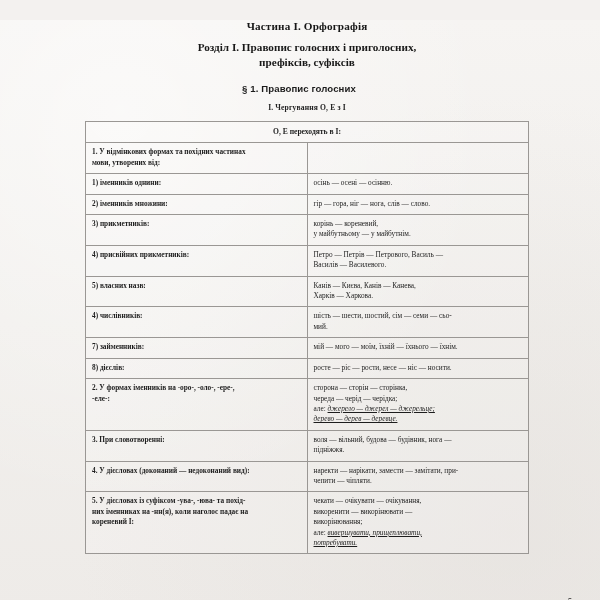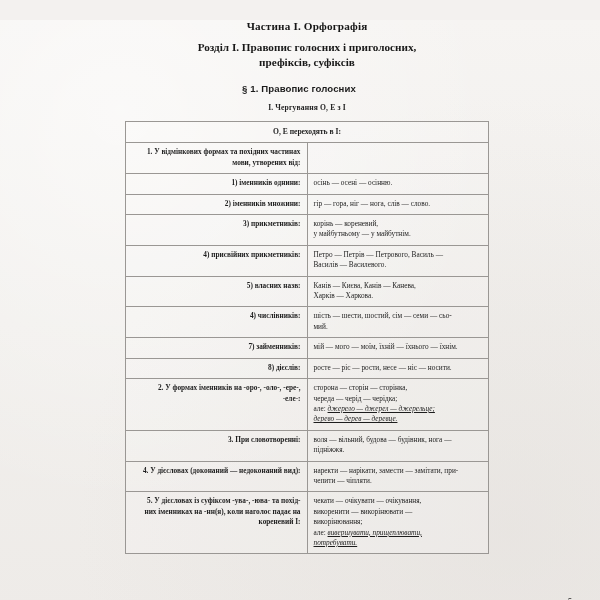--- a/index.html
+++ b/index.html
@@ -67,21 +67,21 @@
     text-align: center;
     font-weight: bold;
     font-size: 7.6px;
     margin: 9px 0 0 0;
     color: #222;
     letter-spacing: 0.15px;
   }
 
   table.spelling-table {
     border-collapse: collapse;
-    width: 364px;
+    width: 444px;
     margin: 9px auto 0 auto;
     table-layout: fixed;
     background: rgba(255,255,255,0.18);
   }
   table.spelling-table td,
   table.spelling-table th {
     border: 1px solid #9a9794;
     padding: 4px 6px 5px 6px;
     vertical-align: top;
     font-size: 7.3px;
@@ -90,21 +90,20 @@
   }
   table.spelling-table th {
     text-align: center;
     font-weight: bold;
     font-size: 7.6px;
     padding: 5px 6px 5px 6px;
   }
   td.col-left {
     width: 218px;
     font-weight: bold;
-    text-align: right;
   }
   td.col-right {
     width: 210px;
     font-weight: normal;
   }
   .ital { font-style: italic; text-decoration: underline; }
 
   .page-number {
     position: absolute;
     right: 28px;

